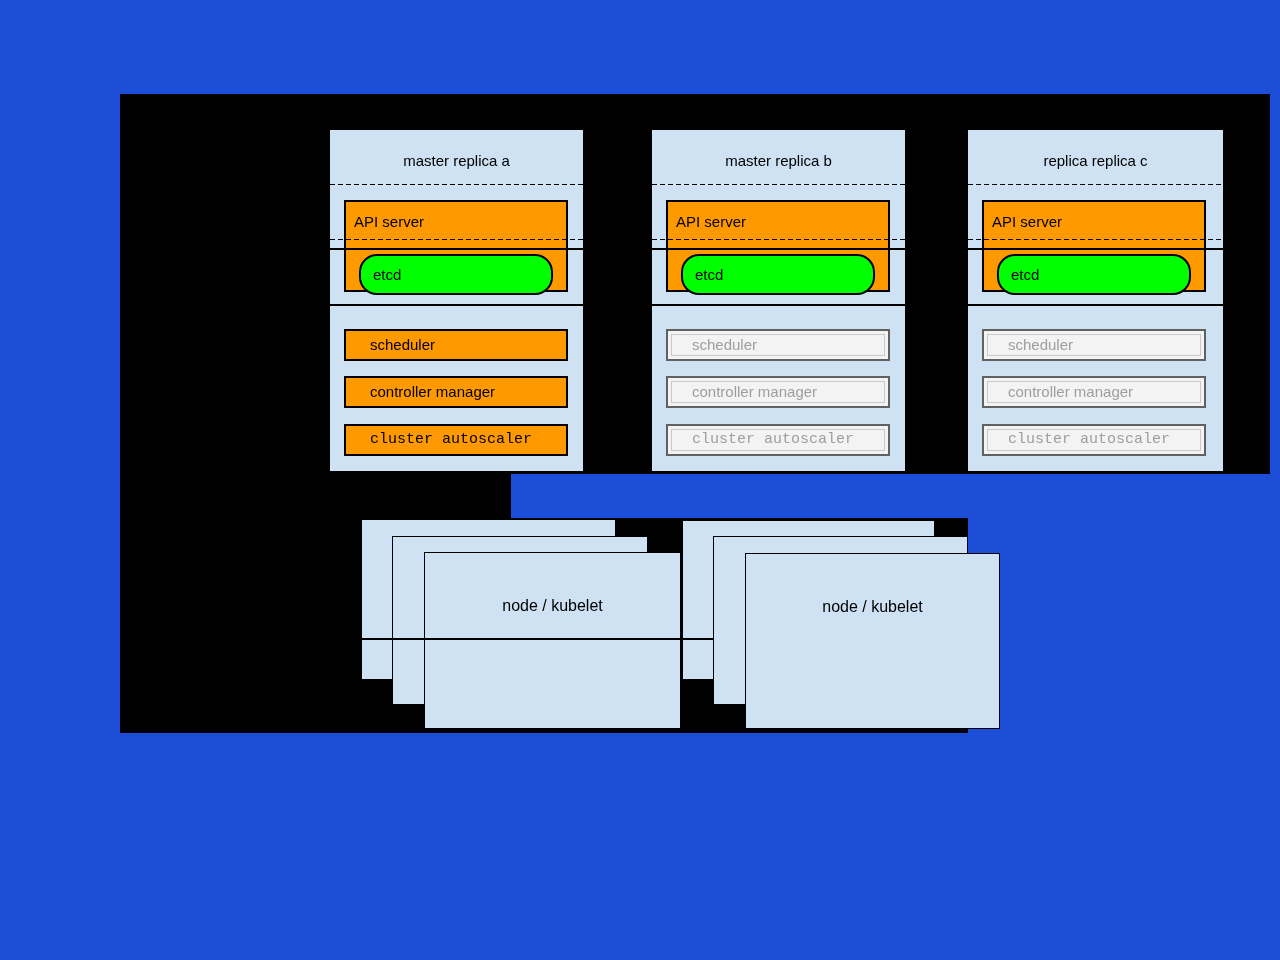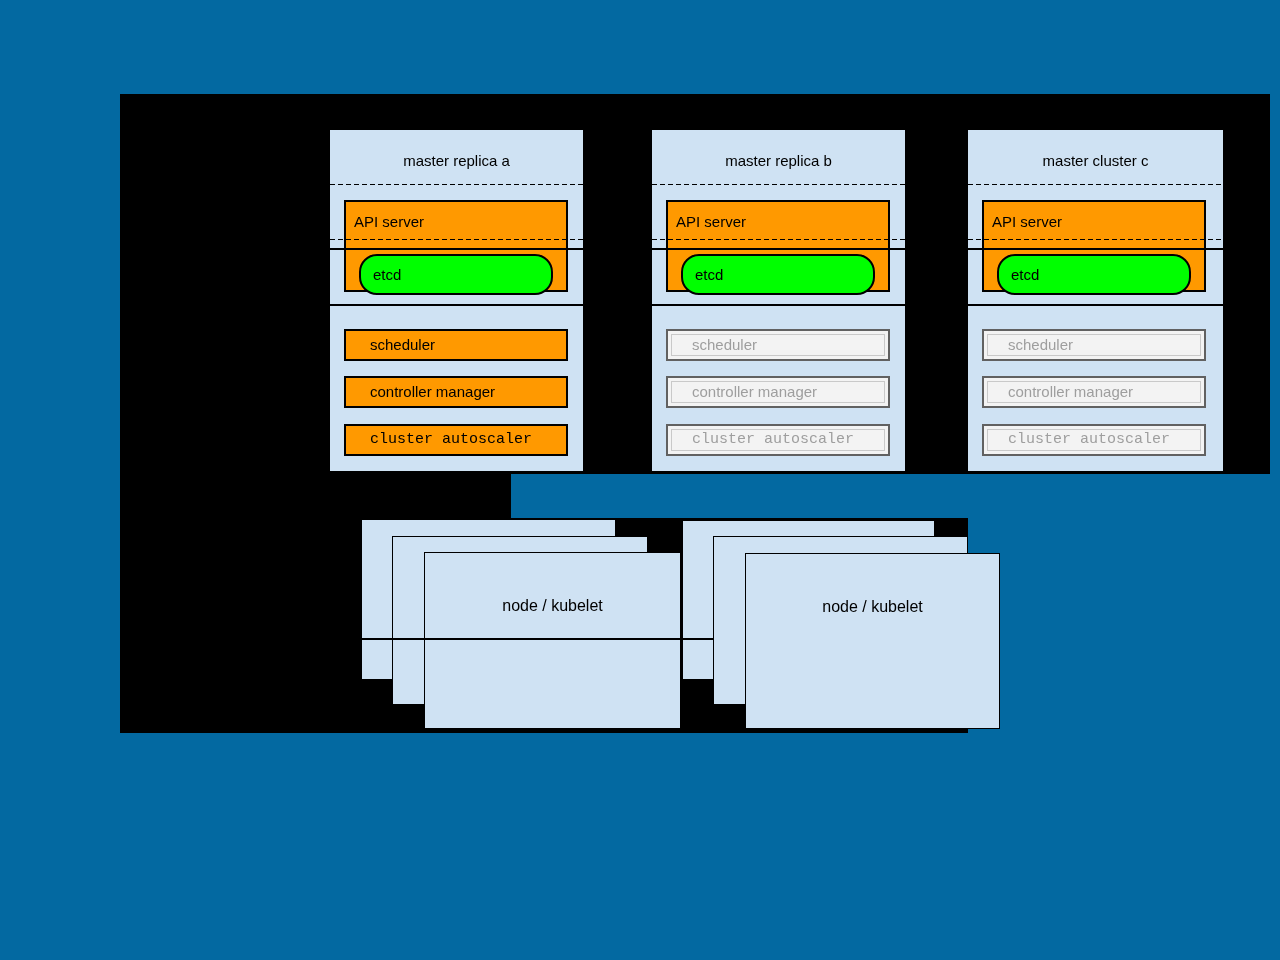--- a/index.html
+++ b/index.html
@@ -1,17 +1,17 @@
 <!DOCTYPE html>
 <html><head>
 <meta charset="utf-8">
 <style>
   html,body{margin:0;padding:0;}
   .page{
-    position:relative;width:1280px;height:960px;background:#0369a1;overflow:hidden;
+    position:relative;width:1280px;height:960px;background:#1d4ed8;overflow:hidden;
     font-family:"Liberation Sans", sans-serif;color:#000;
   }
   .blackpanel{position:absolute;background:#000;}
   #black-top{left:120px;top:94px;width:1150px;height:380px;}
   #black-left{left:120px;top:474px;width:391px;height:44px;}
   #black-bottom{left:120px;top:518px;width:848px;height:215px;}
 
   
   .replica{
     position:absolute;top:129px;width:255px;height:343px;
@@ -106,21 +106,21 @@
     </div>
     <div class="dash-line dash-2"></div>
     <div class="solid-line solid-1"></div>
     <div class="solid-line solid-2"></div>
     <div class="comp comp-1 inactive">scheduler</div>
     <div class="comp comp-2 inactive">controller manager</div>
     <div class="comp comp-3 inactive">cluster autoscaler</div>
   </div>
 
   <div class="replica" style="left:967px;width:257px">
-    <div class="r-title">master cluster c</div>
+    <div class="r-title">replica replica c</div>
     <div class="dash-line dash-1"></div>
     <div class="api-box">
       <div class="api-label">API server</div>
       <div class="etcd-box">etcd</div>
     </div>
     <div class="dash-line dash-2"></div>
     <div class="solid-line solid-1"></div>
     <div class="solid-line solid-2"></div>
     <div class="comp comp-1 inactive">scheduler</div>
     <div class="comp comp-2 inactive">controller manager</div>

